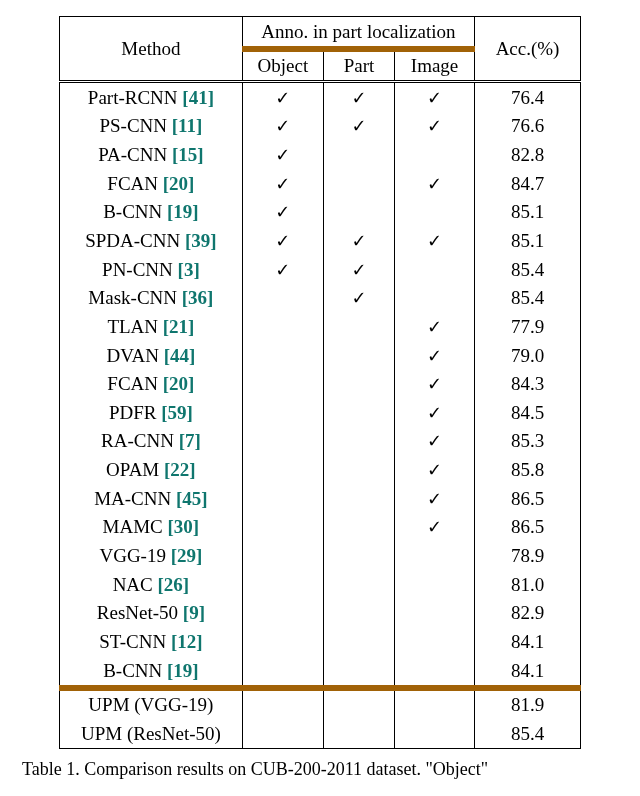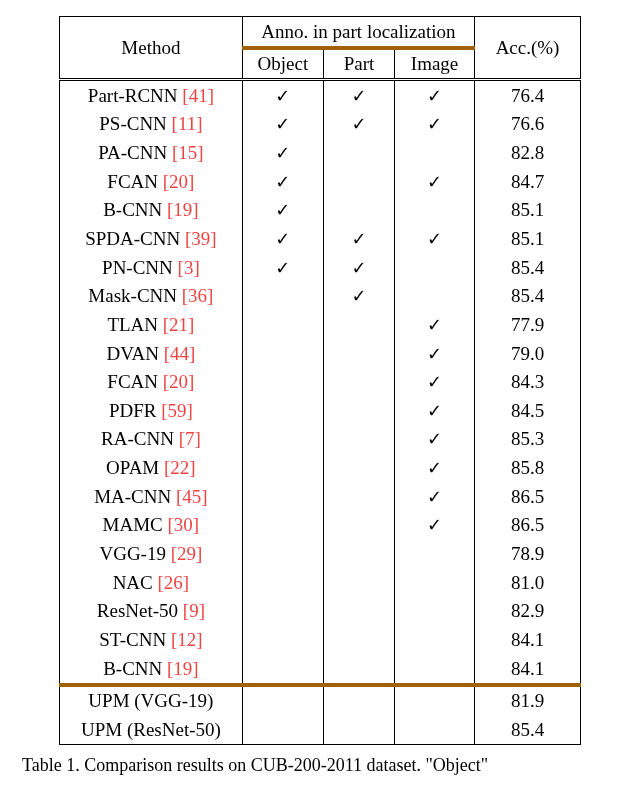--- a/index.html
+++ b/index.html
@@ -34,34 +34,35 @@
     
     .tbl {
       border: 1px solid #000;
     }
 
     col.c-method { width: 198px; }
     col.c-obj    { width: 90px; }
     col.c-part   { width: 85px; }
     col.c-img    { width: 90px; }
     col.c-acc    { width: 135px; }
-    .b-bottom { border-bottom: 4px solid #a16207; }
+    .b-bottom { border-bottom: 6px solid #a16207; }
     .b-right  { border-right: 1px solid #000; }
 
     
     .dblbottom { border-bottom: 3px double #000; }
 
     .method-cell {
       text-align: left;
       padding-left: 16px;
       white-space: nowrap;
     }
 
     .ref {
-      color: #ef4444;
+      color: #0f766e;
+      font-weight: bold;
     }
 
     .check {
       font-size: 18px;
       line-height: 1;
     }
 
     .bold { font-weight: bold; }
 
     .caption {

